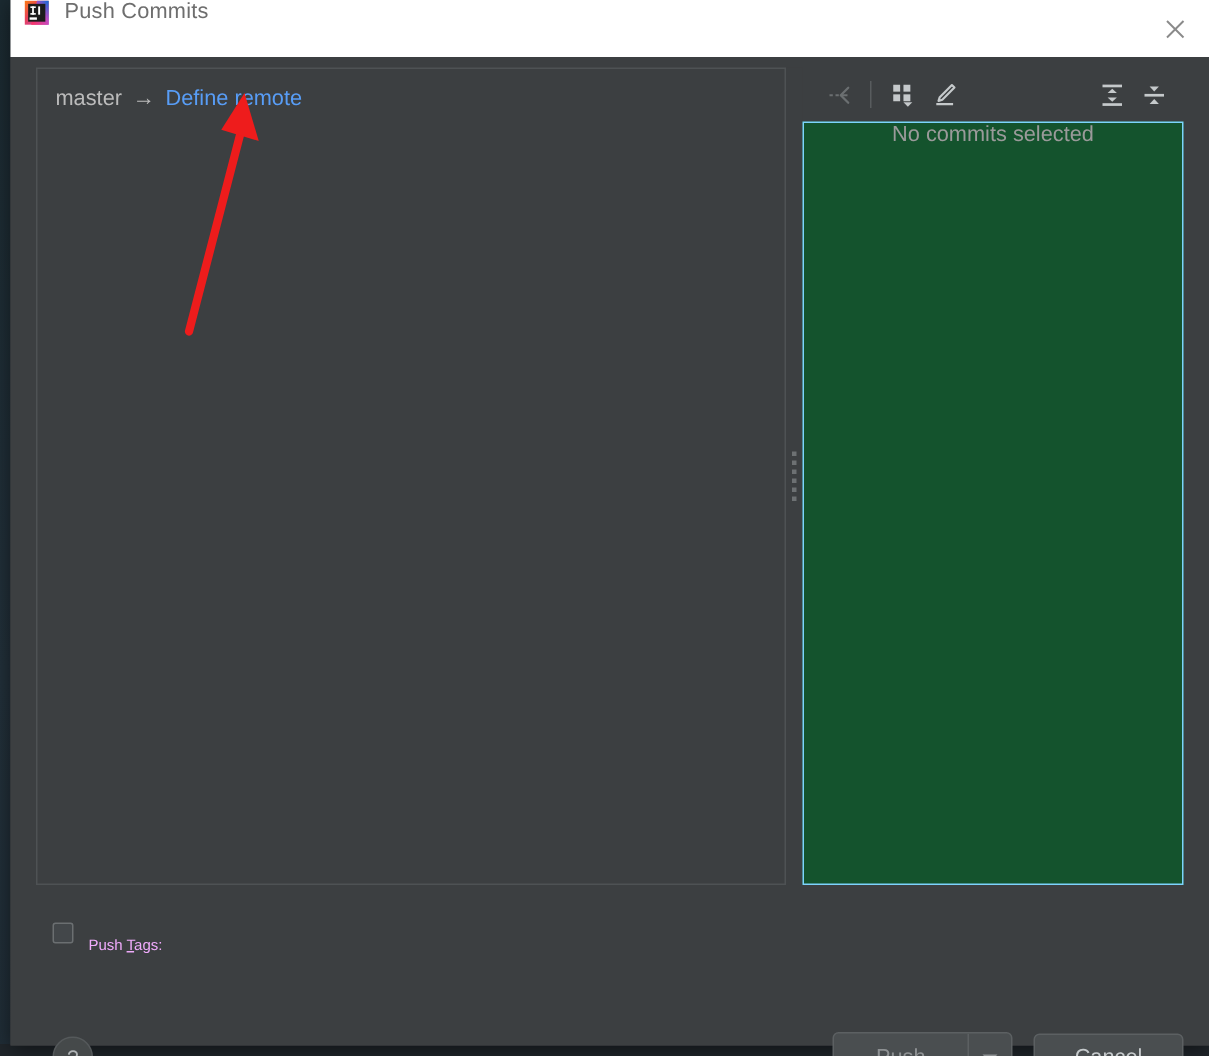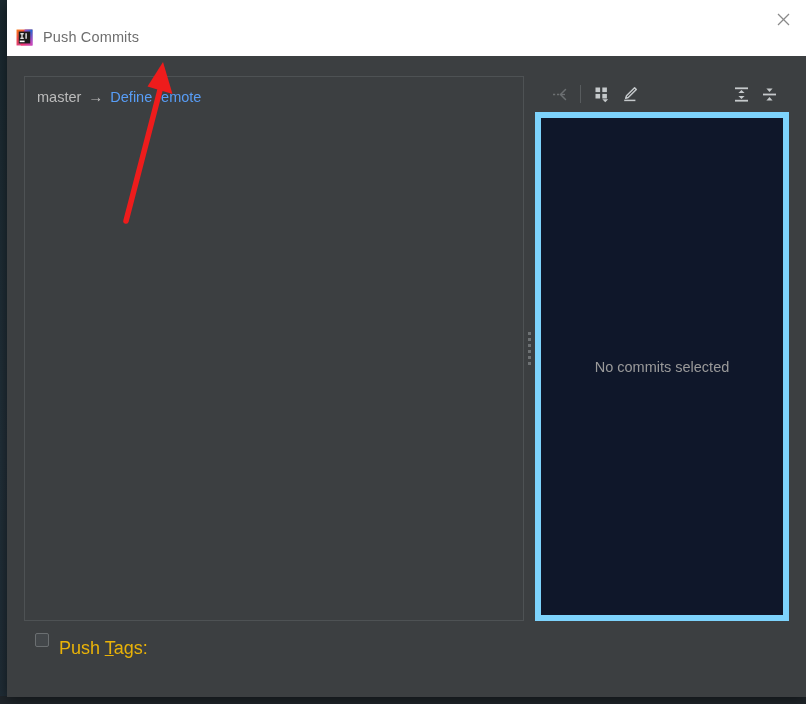--- a/index.html
+++ b/index.html
@@ -40,22 +40,21 @@
     display: flex;
     flex-direction: column;
   }
 
   
   #titlebar {
     height: 38px;
     min-height: 38px;
     background: #ffffff;
     display: flex;
-    align-items: center;
-    padding: 18px 0 0 9px;
+    padding: 0 0 0 9px;
     position: relative;
   }
   #app-icon {
     width: 17px;
     height: 17px;
     margin-right: 10px;
     flex: 0 0 auto;
     display: block;
   }
   #title-text {
@@ -81,21 +80,21 @@
   #body-area {
     flex: 1 1 auto;
     position: relative;
     background: #3c3f41;
   }
 
   
   #panes {
     position: absolute;
     left: 17px;
-    top: 20px;
+    top: 7px;
     right: 17px;
     height: 545px;
   }
 
   
   #left-pane {
     position: absolute;
     left: 0;
     top: 0;
     width: 500px;
@@ -187,25 +186,25 @@
     flex: 0 0 auto;
   }
   .tb-spacer { flex: 1 1 auto; }
 
   #detail-body {
     position: absolute;
     left: 0;
     top: 36px;
     right: 0;
     bottom: 0;
-    border: 6px solid #7dd3fc;
+    border: 1px solid #7dd3fc;
     box-sizing: border-box;
-    background: #0f172a;
-    display: flex;
-    align-items: center;
+    background: #14532d;
+    display: flex;
+    align-items: flex-start;
     justify-content: center;
   }
   #no-commits {
     color: #9a9a9a;
     font-size: 14.5px;
   }
 
   
   #tags-row {
     position: absolute;
@@ -219,22 +218,22 @@
     width: 14px;
     height: 14px;
     border: 1px solid #6b6f71;
     background: #43474a;
     border-radius: 2px;
     box-sizing: border-box;
     cursor: pointer;
     flex: 0 0 auto;
   }
   #tags-label {
-    color: #eab308;
-    font-size: 18px;
+    color: #f0abfc;
+    font-size: 10px;
     margin-left: 10px;
     margin-right: 14px;
     white-space: nowrap;
     cursor: default;
     margin-top: 16px;
   }
   #tags-label u { text-decoration: underline; }
   #tags-select {
     width: 161px;
     height: 27px;

